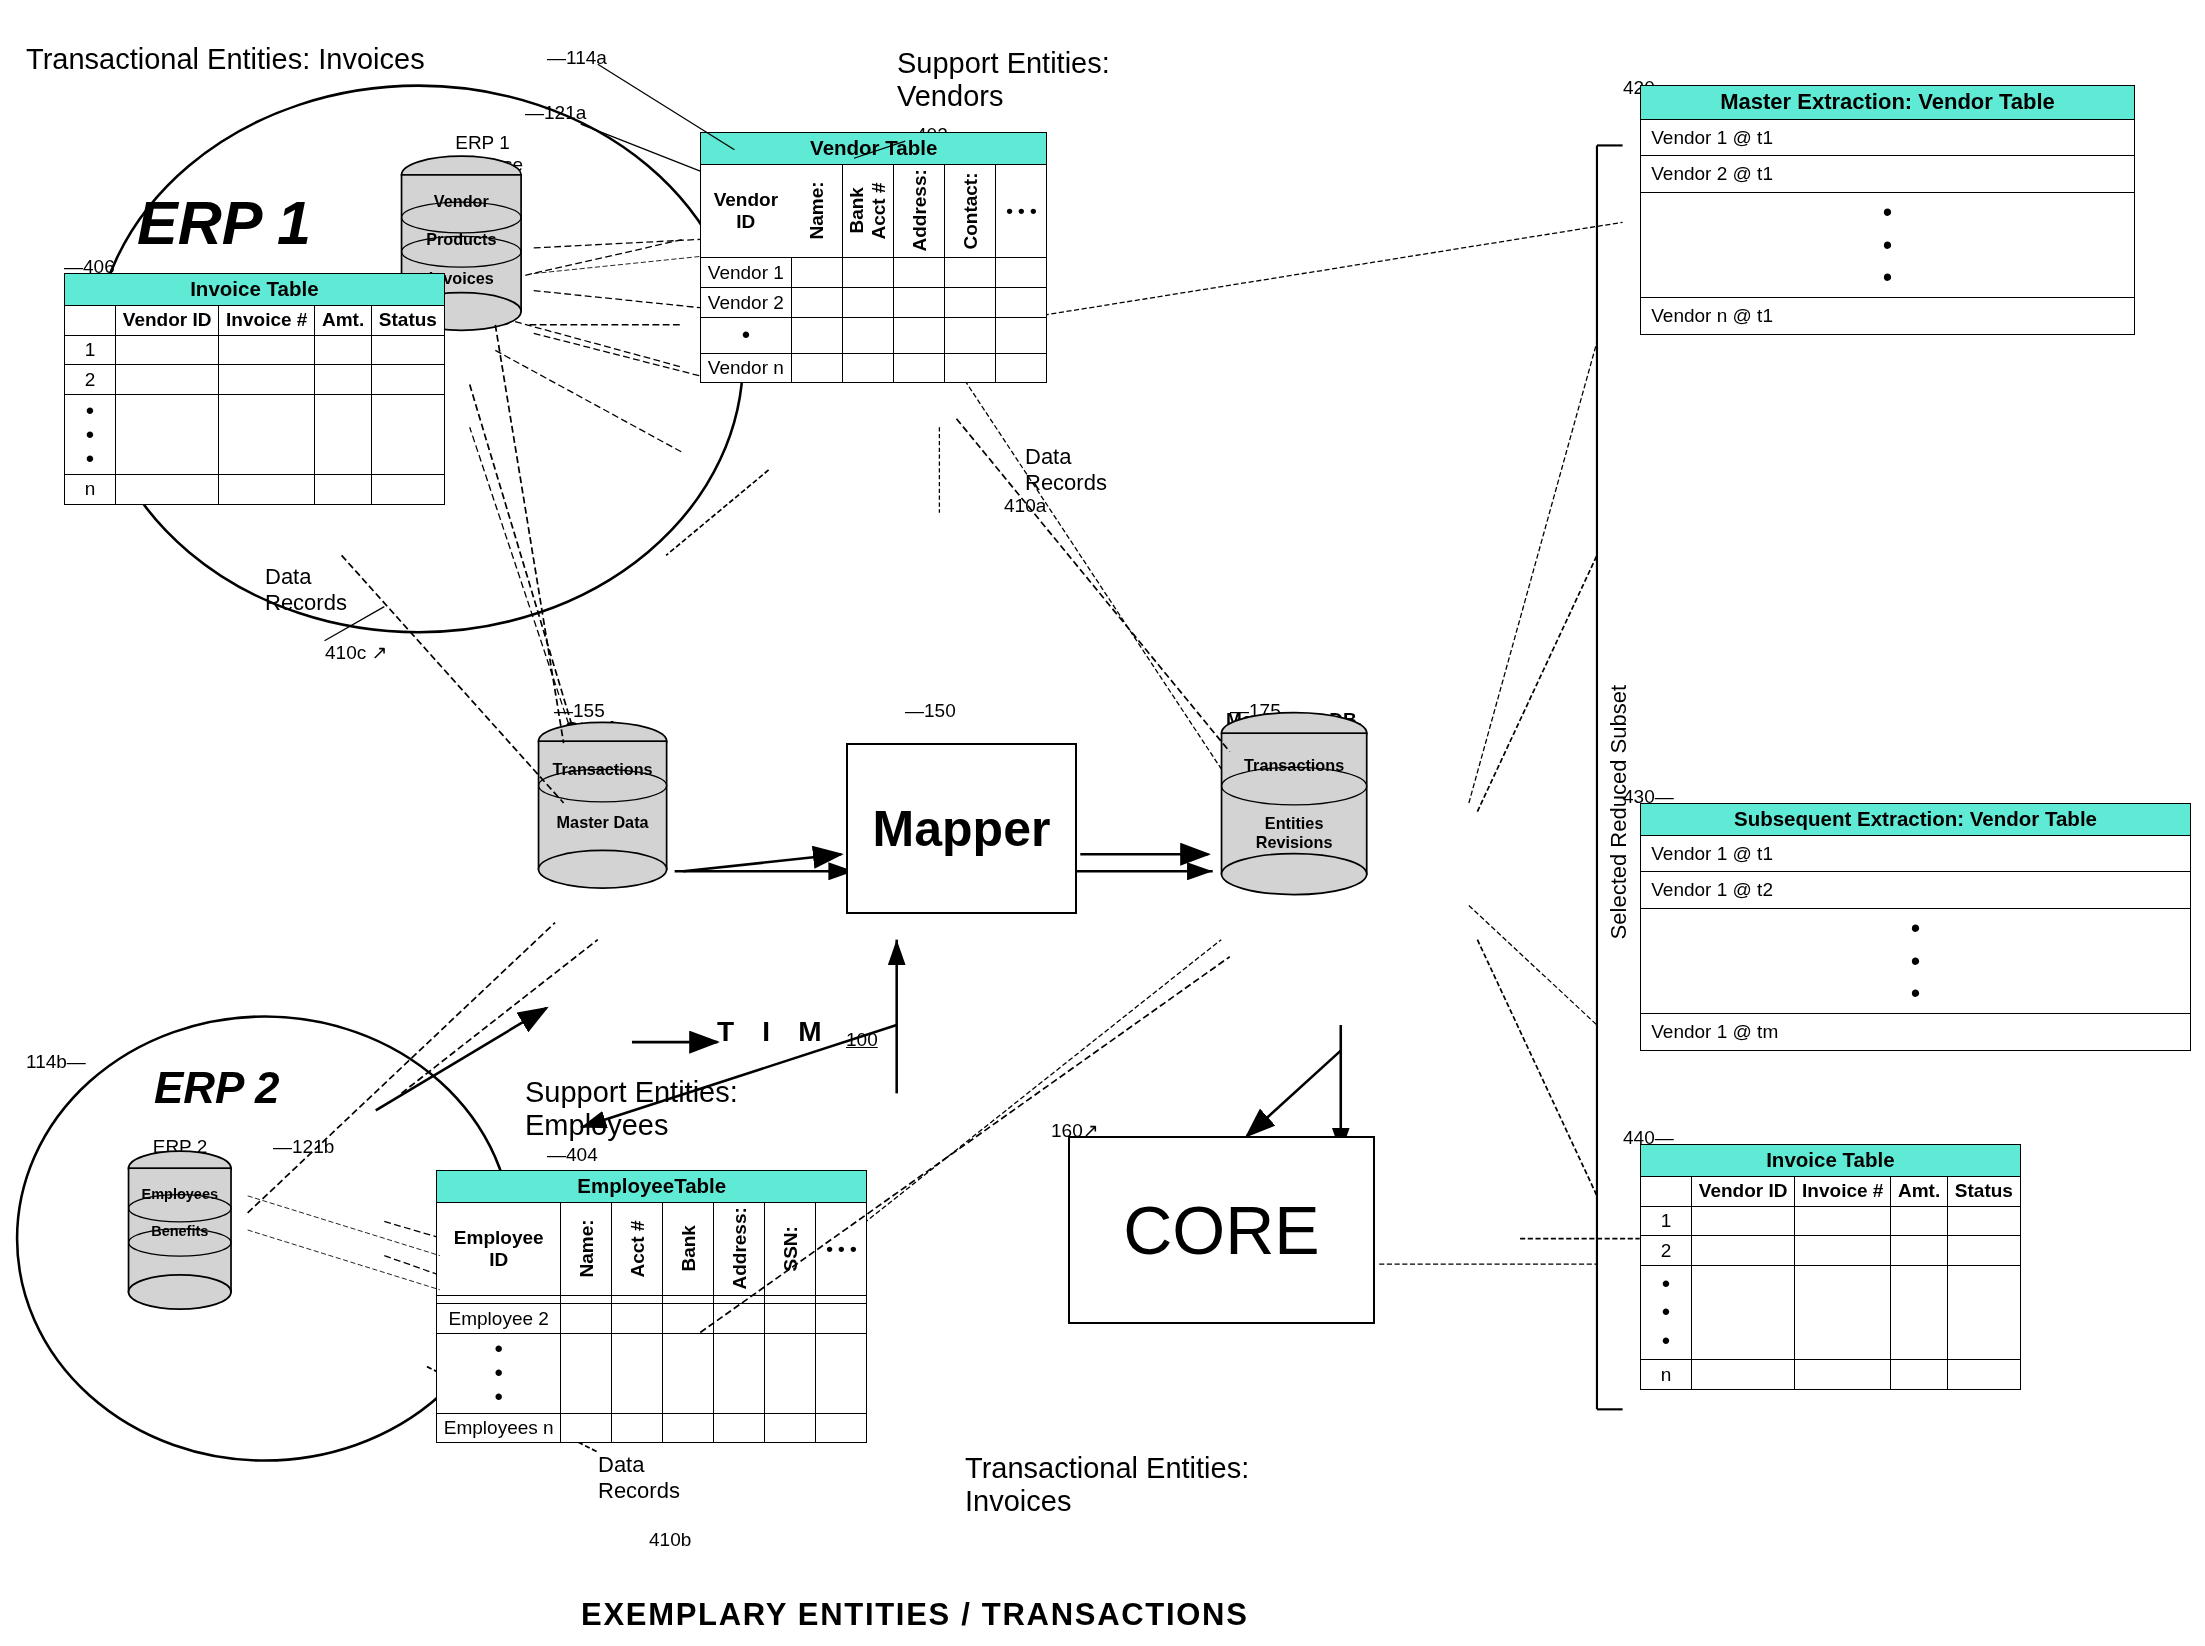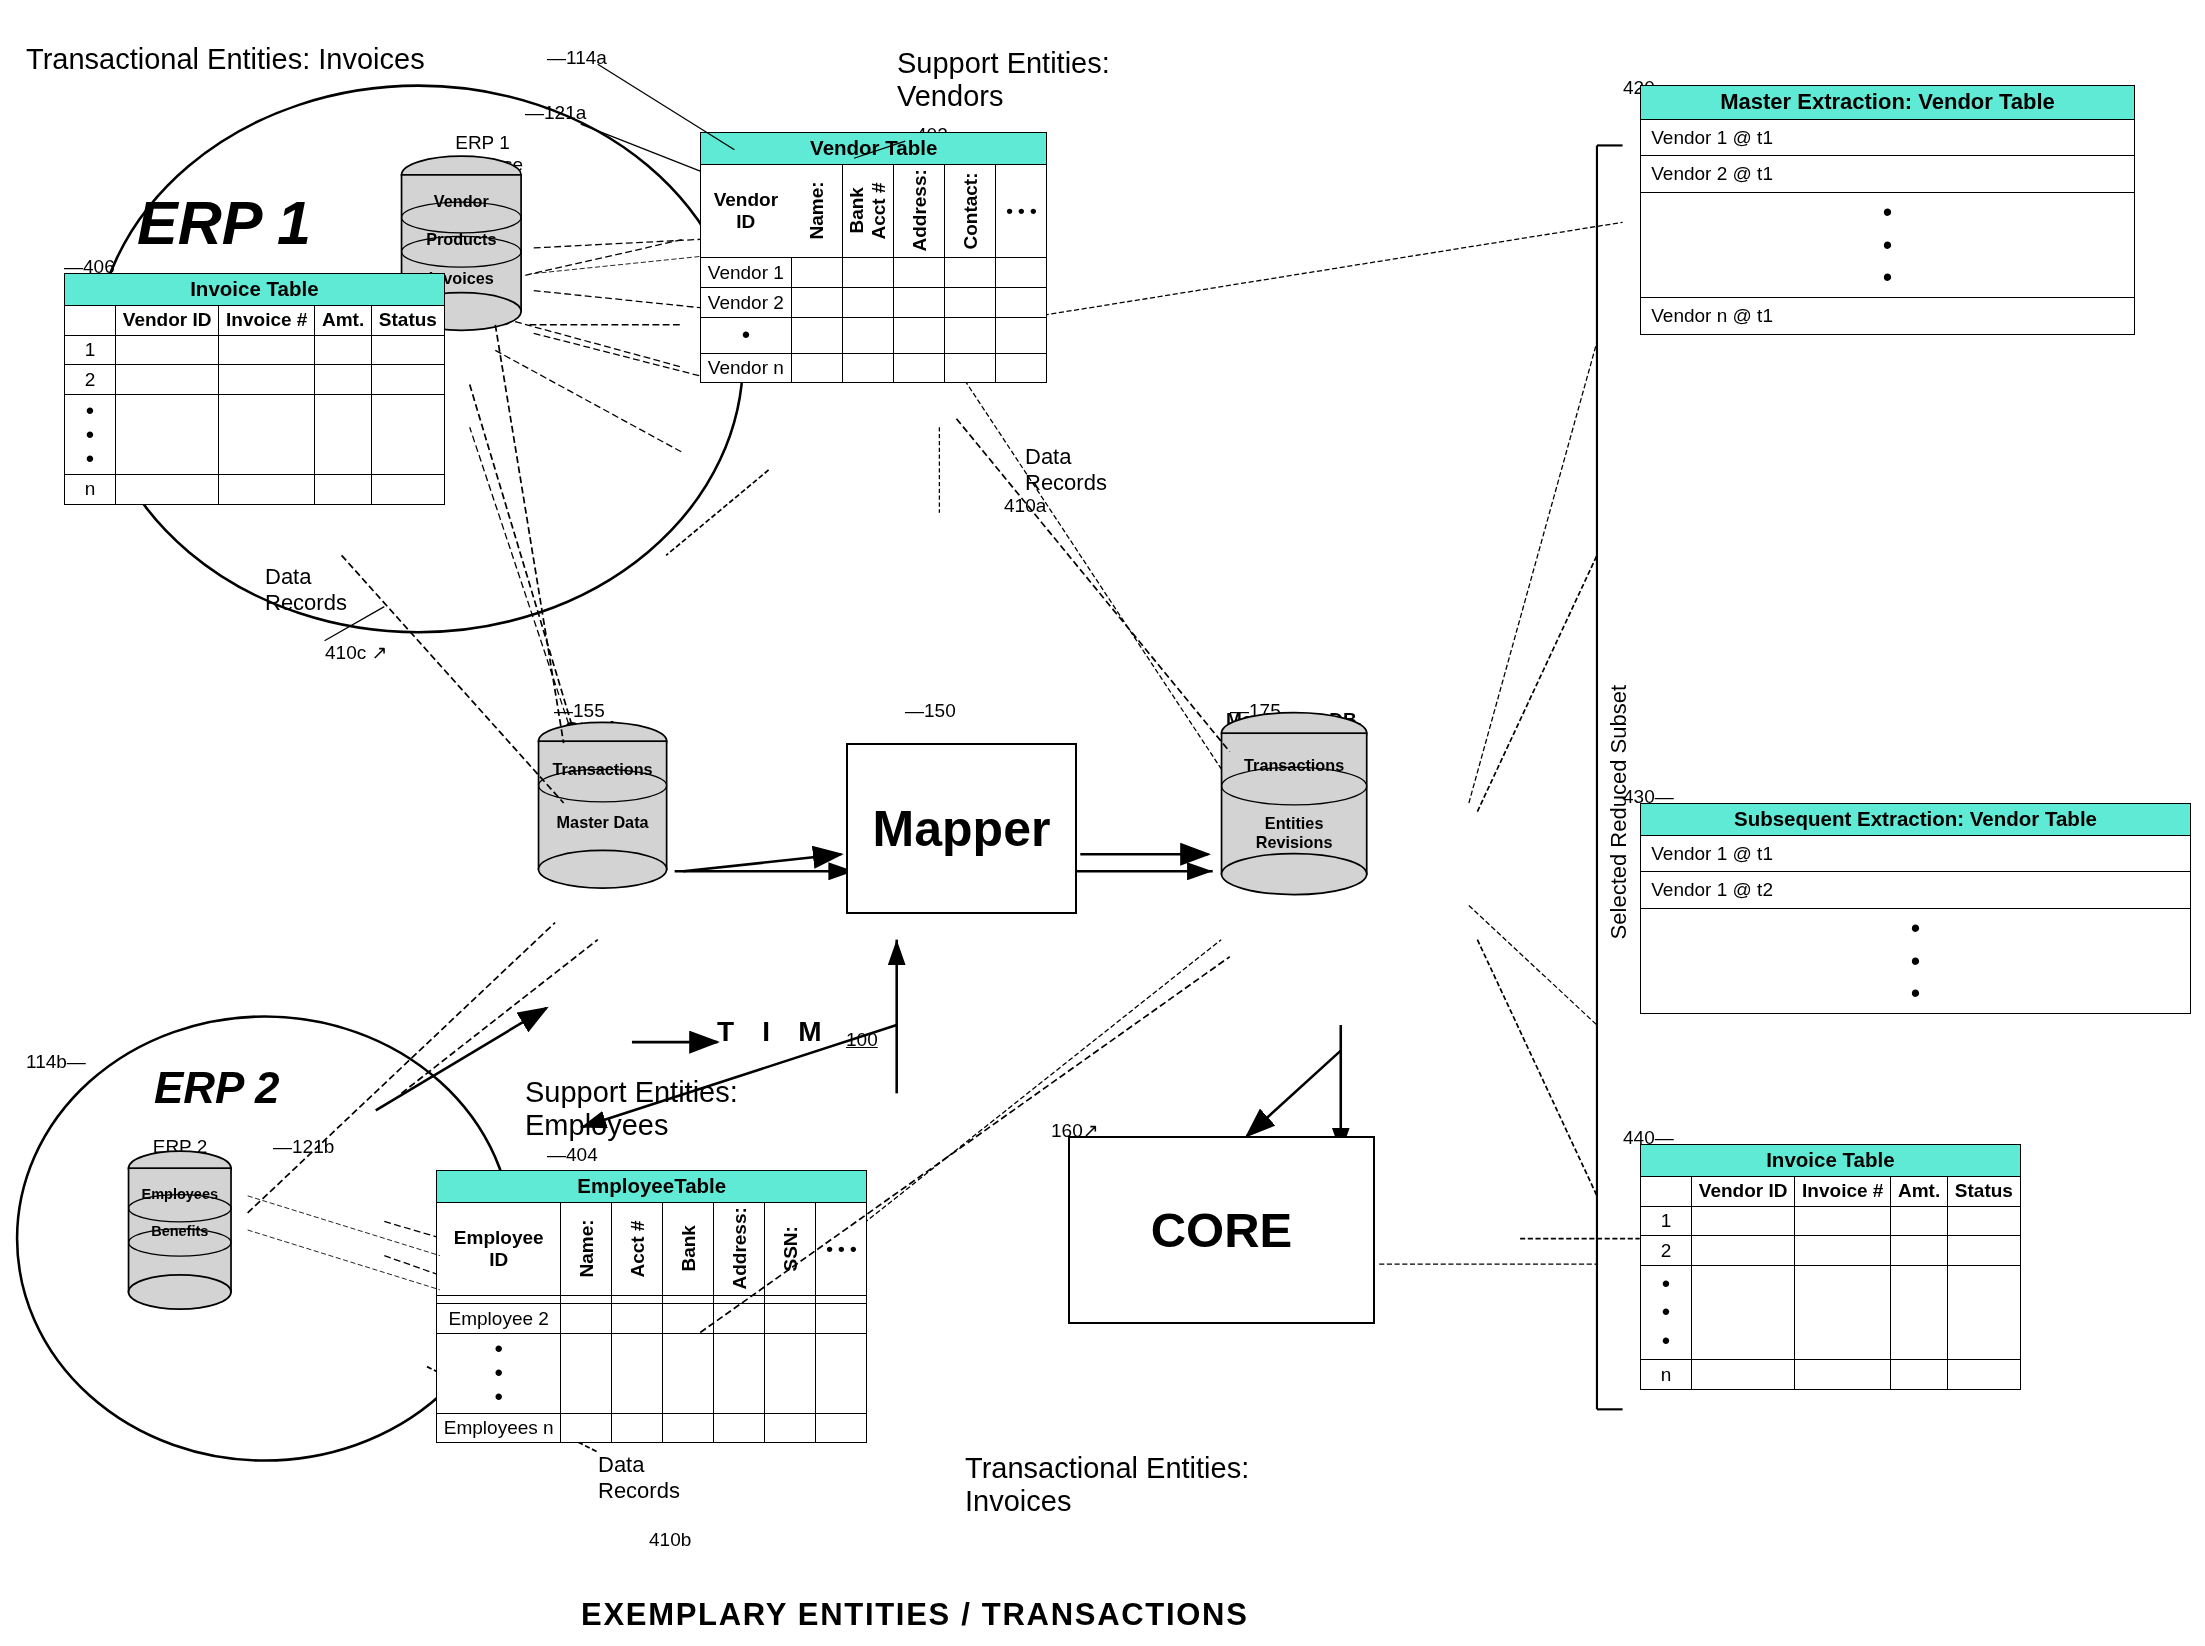--- a/index.html
+++ b/index.html
@@ -328,21 +328,21 @@
       <text x="95" y="140" text-anchor="middle" font-size="19" fill="#000" font-weight="bold">Entities</text>
       <text x="95" y="162" text-anchor="middle" font-size="19" fill="#000" font-weight="bold">Revisions</text>
     </svg>
   </div>
 
   <div class="mapper-box" style="left:846px; top:743px; width:231px; height:171px;">
     <span style="font-size:50px; font-weight:bold;">Mapper</span>
   </div>
 
   <div class="core-box" style="left:1068px; top:1136px; width:307px; height:188px;">
-    <span style="font-size:49px; font-weight:bold;">CORE</span>
+    <span style="font-size:68px; font-weight:normal;">CORE</span>
   </div>
 
   <div style="position:absolute; left:64px; top:273px;">
     <table>
       <tbody>
           <tr>
             <th colspan="5" class="table-title">Invoice Table</th>
           </tr>
       <tr>
         <th style="width:34px;"></th>
@@ -517,20 +517,23 @@
             <th colspan="1" class="table-title" style="font-size:20.5px;">Subsequent Extraction: Vendor Table</th>
           </tr>
       <tr>
             <td style="text-align:left; padding:6.8px 10.2px;">Vendor 1 @ t1</td>
           </tr>
       <tr>
             <td style="text-align:left; padding:6.8px 10.2px;">Vendor 1 @ t2</td>
           </tr>
       <tr>
             <td style="text-align:center; font-size:27px; line-height:1.2;">•<br>•<br>•</td>
+          </tr>
+      <tr>
+            <td style="text-align:left; padding:6.8px 10.2px;">Vendor 1 @ tm</td>
           </tr>
     </tbody>
       </table>
   </div>
 
   <div style="position:absolute; left:1640px; top:1144px;">
     <table>
       <tbody>
           <tr>
             <th colspan="5" class="table-title">Invoice Table</th>

